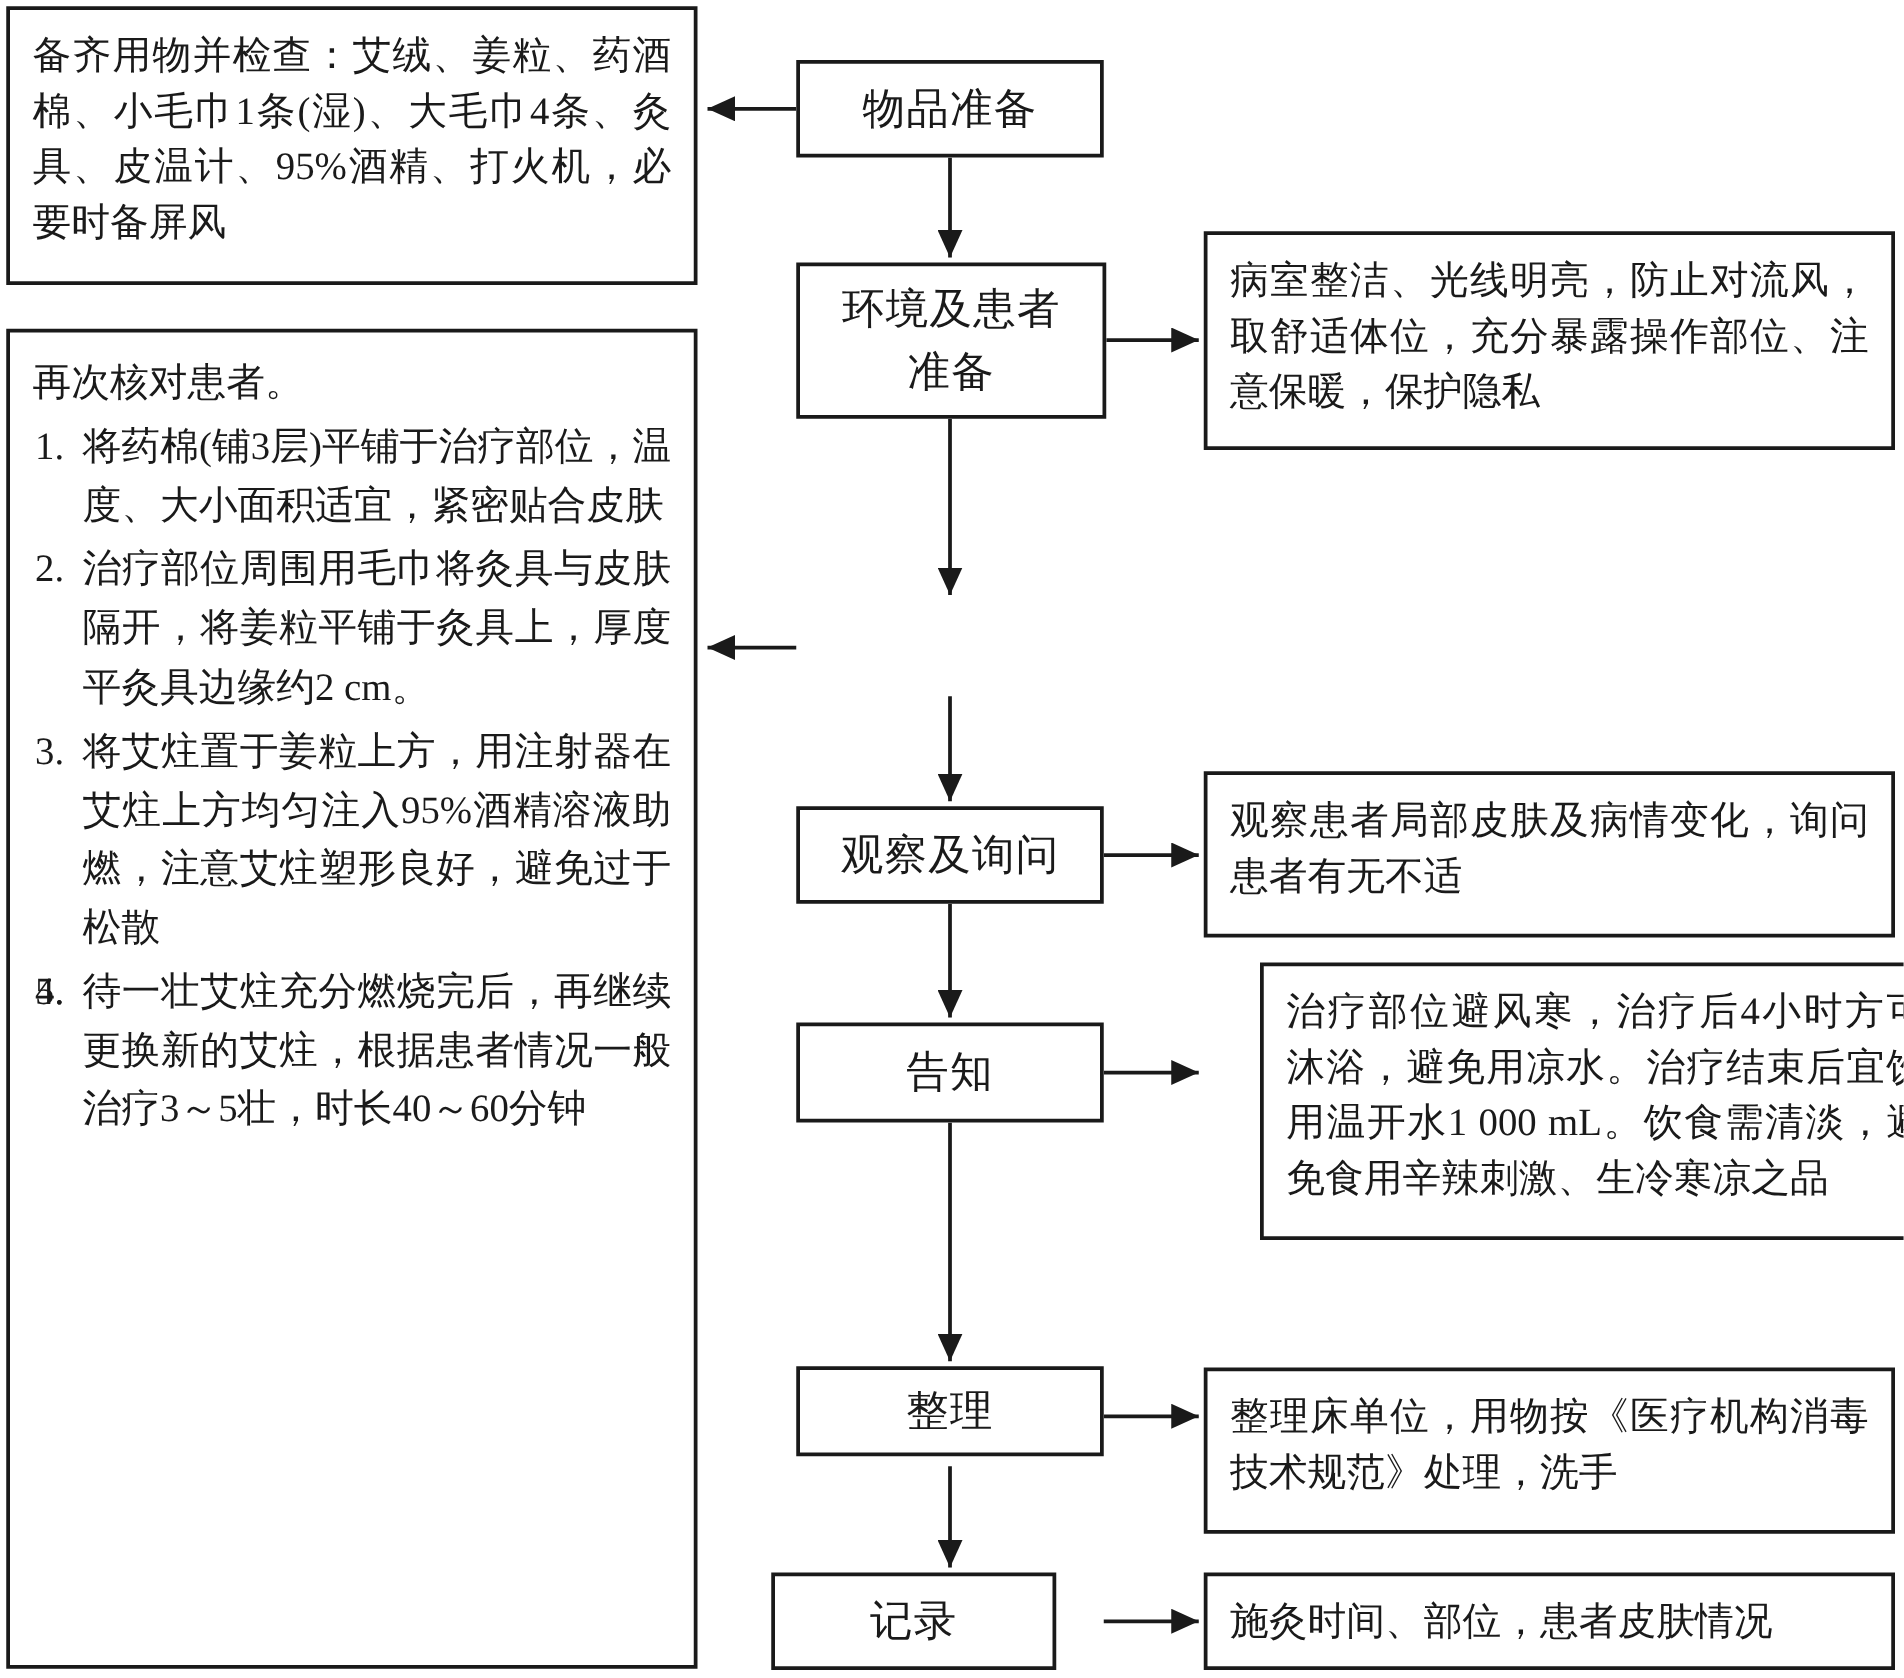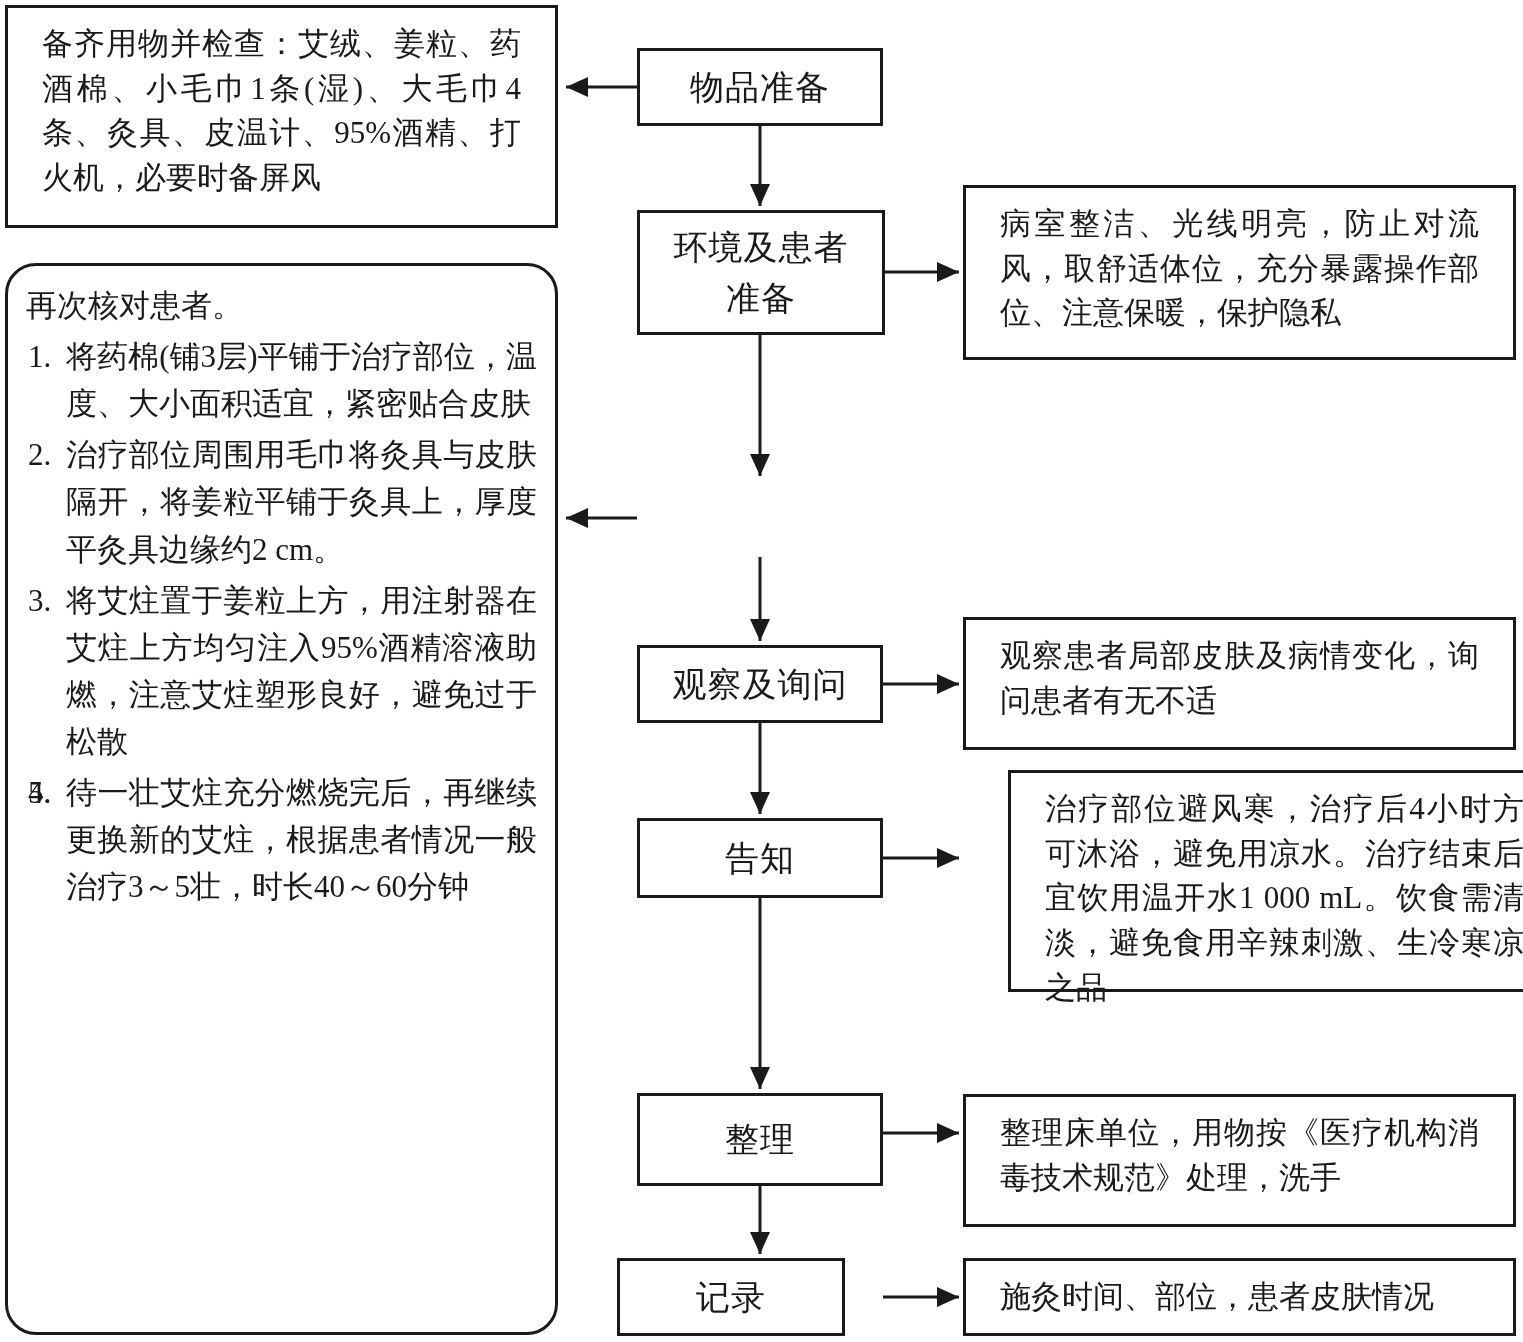--- a/index.html
+++ b/index.html
@@ -32,21 +32,21 @@
     justify-content: center;
     text-align: center;
     font-size: 34px;
     letter-spacing: 1px;
     line-height: 1.5;
     padding: 0 28px;
   }
   .note {
     font-size: 31px;
     line-height: 1.44;
-    padding: 14px 34px;
+    padding: 14px 18px;
     text-align: justify;
   }
   .procedure { padding: 16px 18px; line-height: 1.52; }
   .proc-intro { margin-bottom: 4px; }
   .proc-item {
     position: relative;
     padding-left: 40px;
     margin-top: 4px;
   }
   .proc-num {
@@ -78,21 +78,21 @@
     <line x1="760" y1="898" x2="760" y2="1089" stroke="#1a1a1a" stroke-width="3" marker-end="url(#ah)"></line>
     <line x1="883" y1="1133" x2="959" y2="1133" stroke="#1a1a1a" stroke-width="3" marker-end="url(#ah)"></line>
     <line x1="760" y1="1173" x2="760" y2="1254" stroke="#1a1a1a" stroke-width="3" marker-end="url(#ah)"></line>
     <line x1="883" y1="1297" x2="959" y2="1297" stroke="#1a1a1a" stroke-width="3" marker-end="url(#ah)"></line>
   </svg>
 
   <div class="box note" style="left:5px; top:5px; width:553px; height:223px;">
     <span>备齐用物并检查：艾绒、姜粒、药酒棉、小毛巾1条(湿)、大毛巾4条、灸具、皮温计、95%酒精、打火机，必要时备屏风</span>
   </div>
 
-  <div class="box note procedure" style="left:5px; top:263px; width:553px; height:1072px;border-radius:31px;">
+  <div class="box note procedure" style="left:5px; top:263px; width:553px; height:1072px;">
     <div class="proc-intro">再次核对患者。</div>
     <div class="proc-item">
       <span class="proc-num">1.</span>
       <span>将药棉(铺3层)平铺于治疗部位，温度、大小面积适宜，紧密贴合皮肤</span>
     </div>
     <div class="proc-item">
       <span class="proc-num">2.</span>
       <span>治疗部位周围用毛巾将灸具与皮肤隔开，将姜粒平铺于灸具上，厚度平灸具边缘约2 cm。</span>
     </div>
     <div class="proc-item">
@@ -118,21 +118,21 @@
 
 
   <div class="box step" style="left:637px; top:645px; width:246px; height:78px;">
     <span>观察及询问</span>
   </div>
 
   <div class="box step" style="left:637px; top:818px; width:246px; height:80px;">
     <span>告知</span>
   </div>
 
-  <div class="box step" style="left:637px; top:1093px; width:246px; height:93px;">
+  <div class="box step" style="left:637px; top:1093px; width:246px; height:72px;">
     <span>整理</span>
   </div>
 
   <div class="box step" style="left:617px; top:1258px; width:228px; height:78px;">
     <span>记录</span>
   </div>
 
   <div class="box note" style="left:963px; top:185px; width:553px; height:175px;">
     <span>病室整洁、光线明亮，防止对流风，取舒适体位，充分暴露操作部位、注意保暖，保护隐私</span>
   </div>

